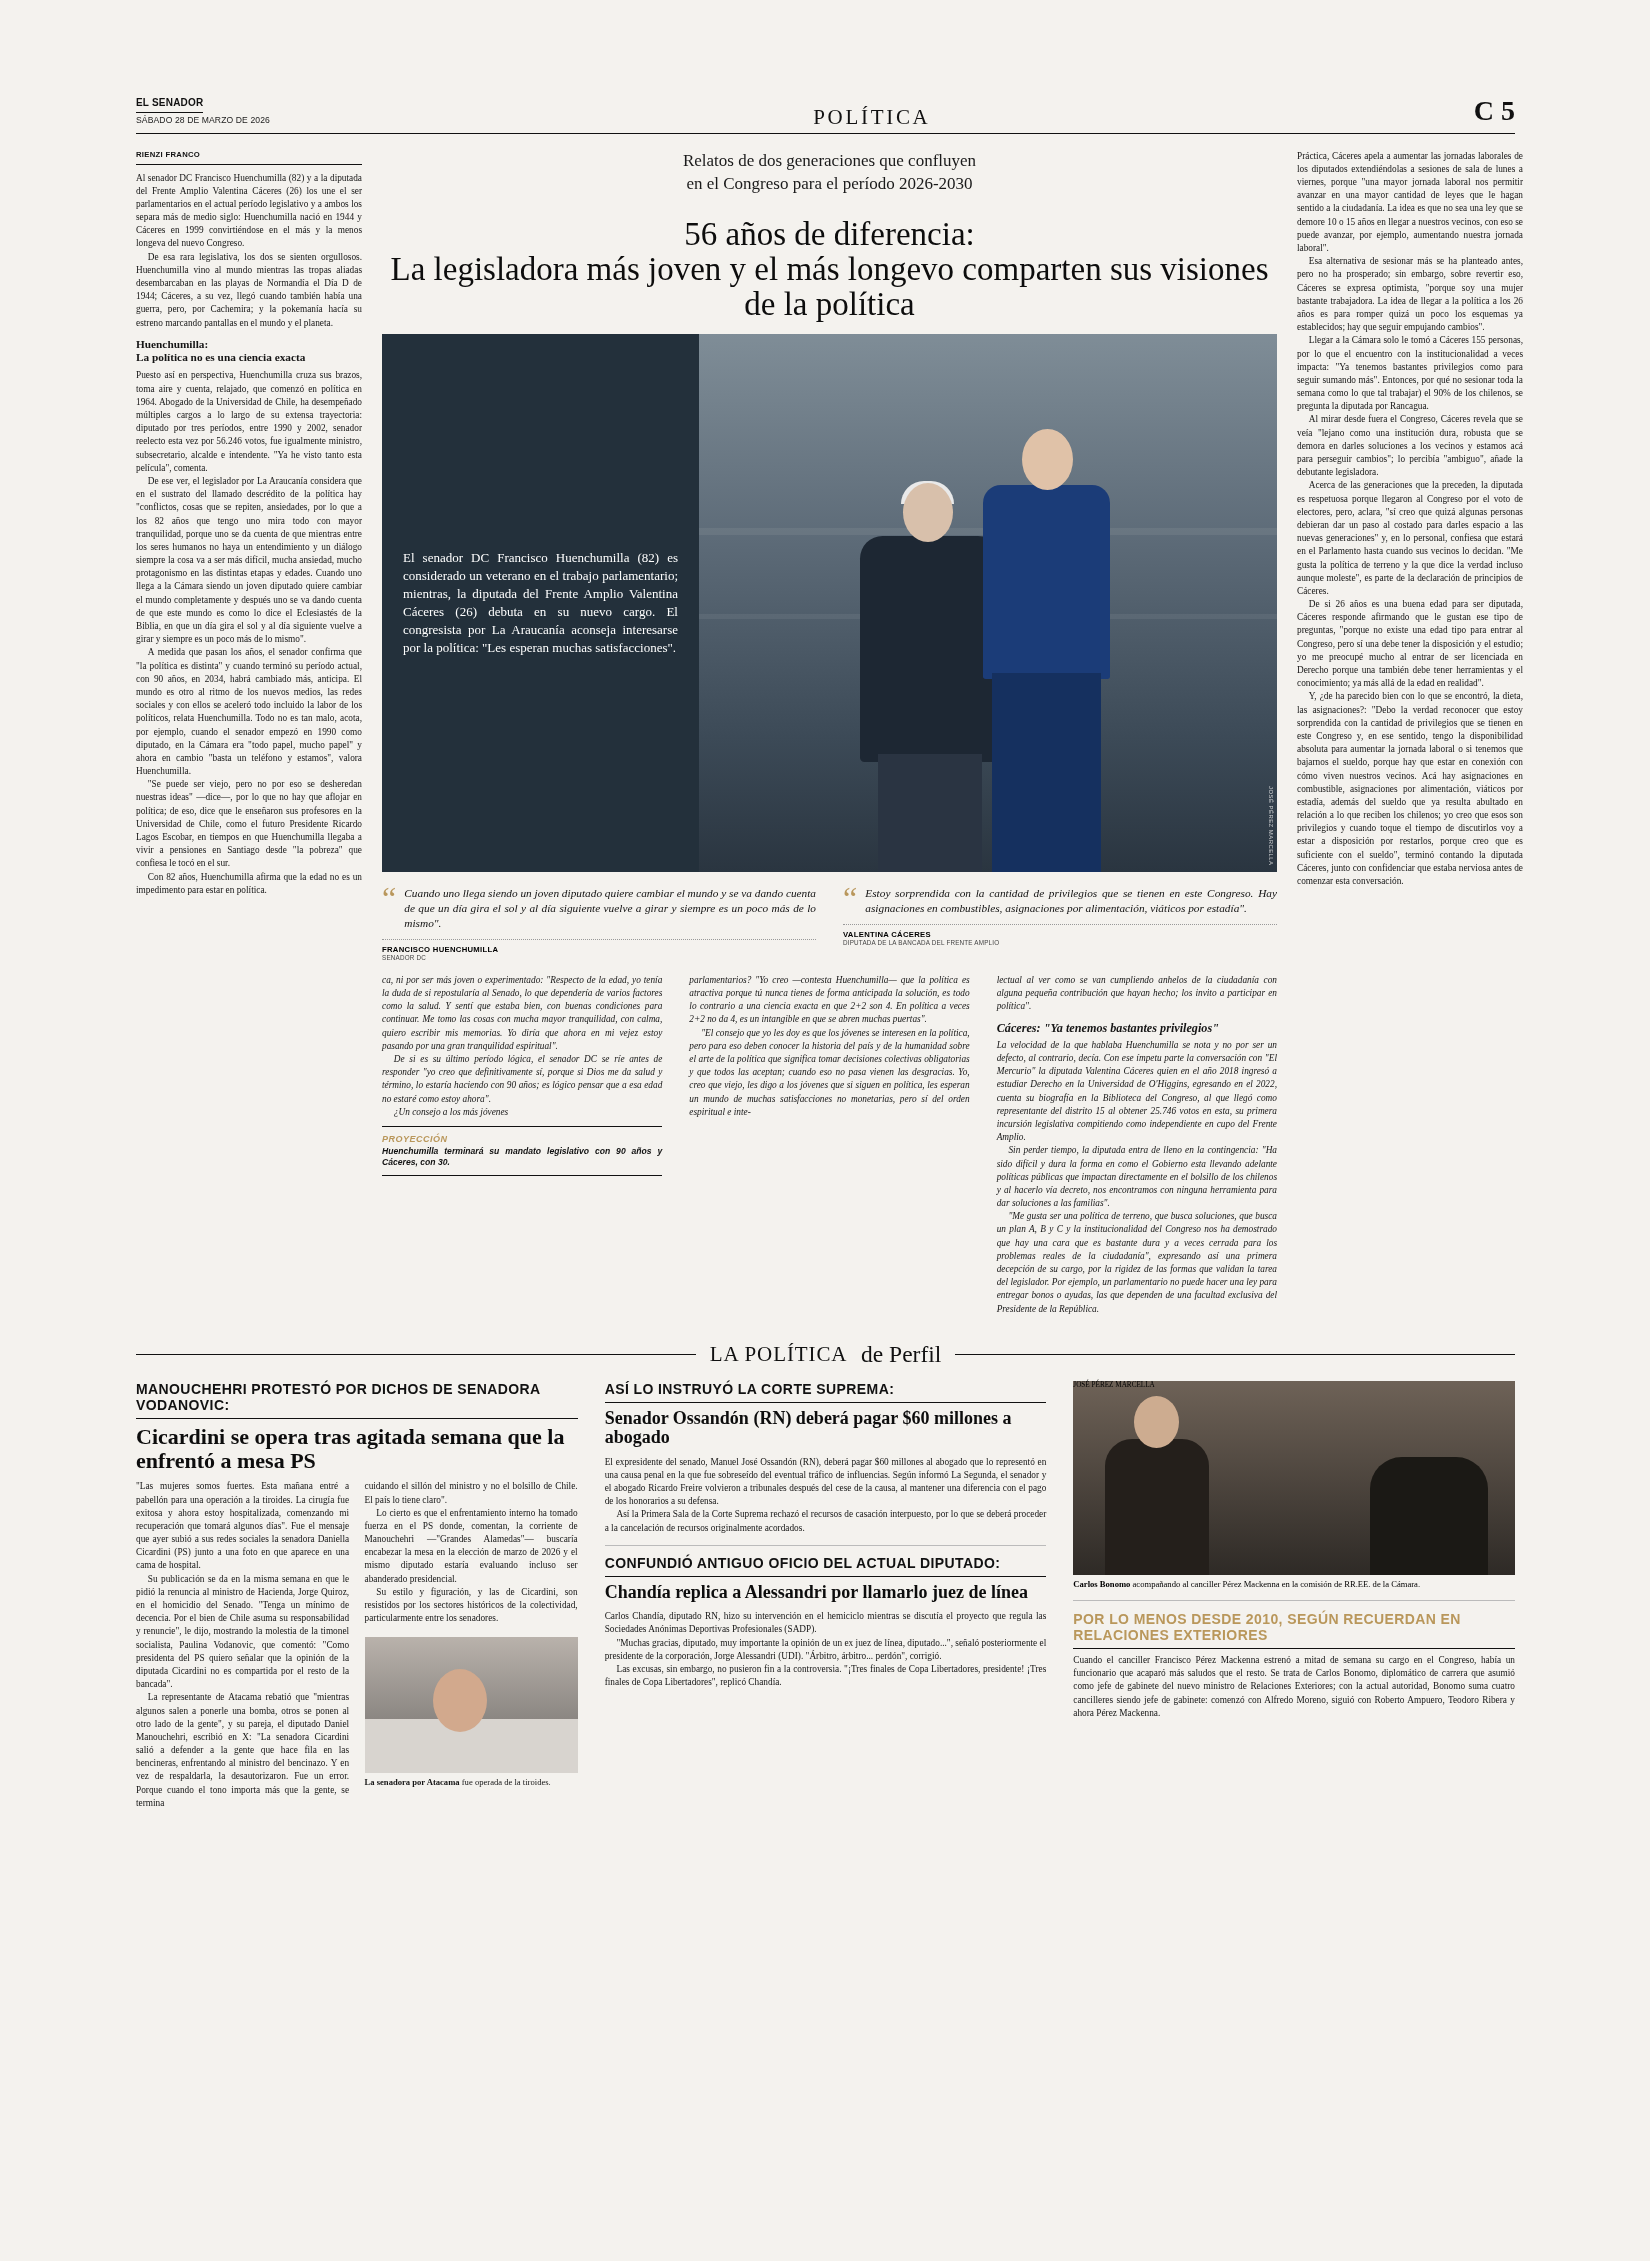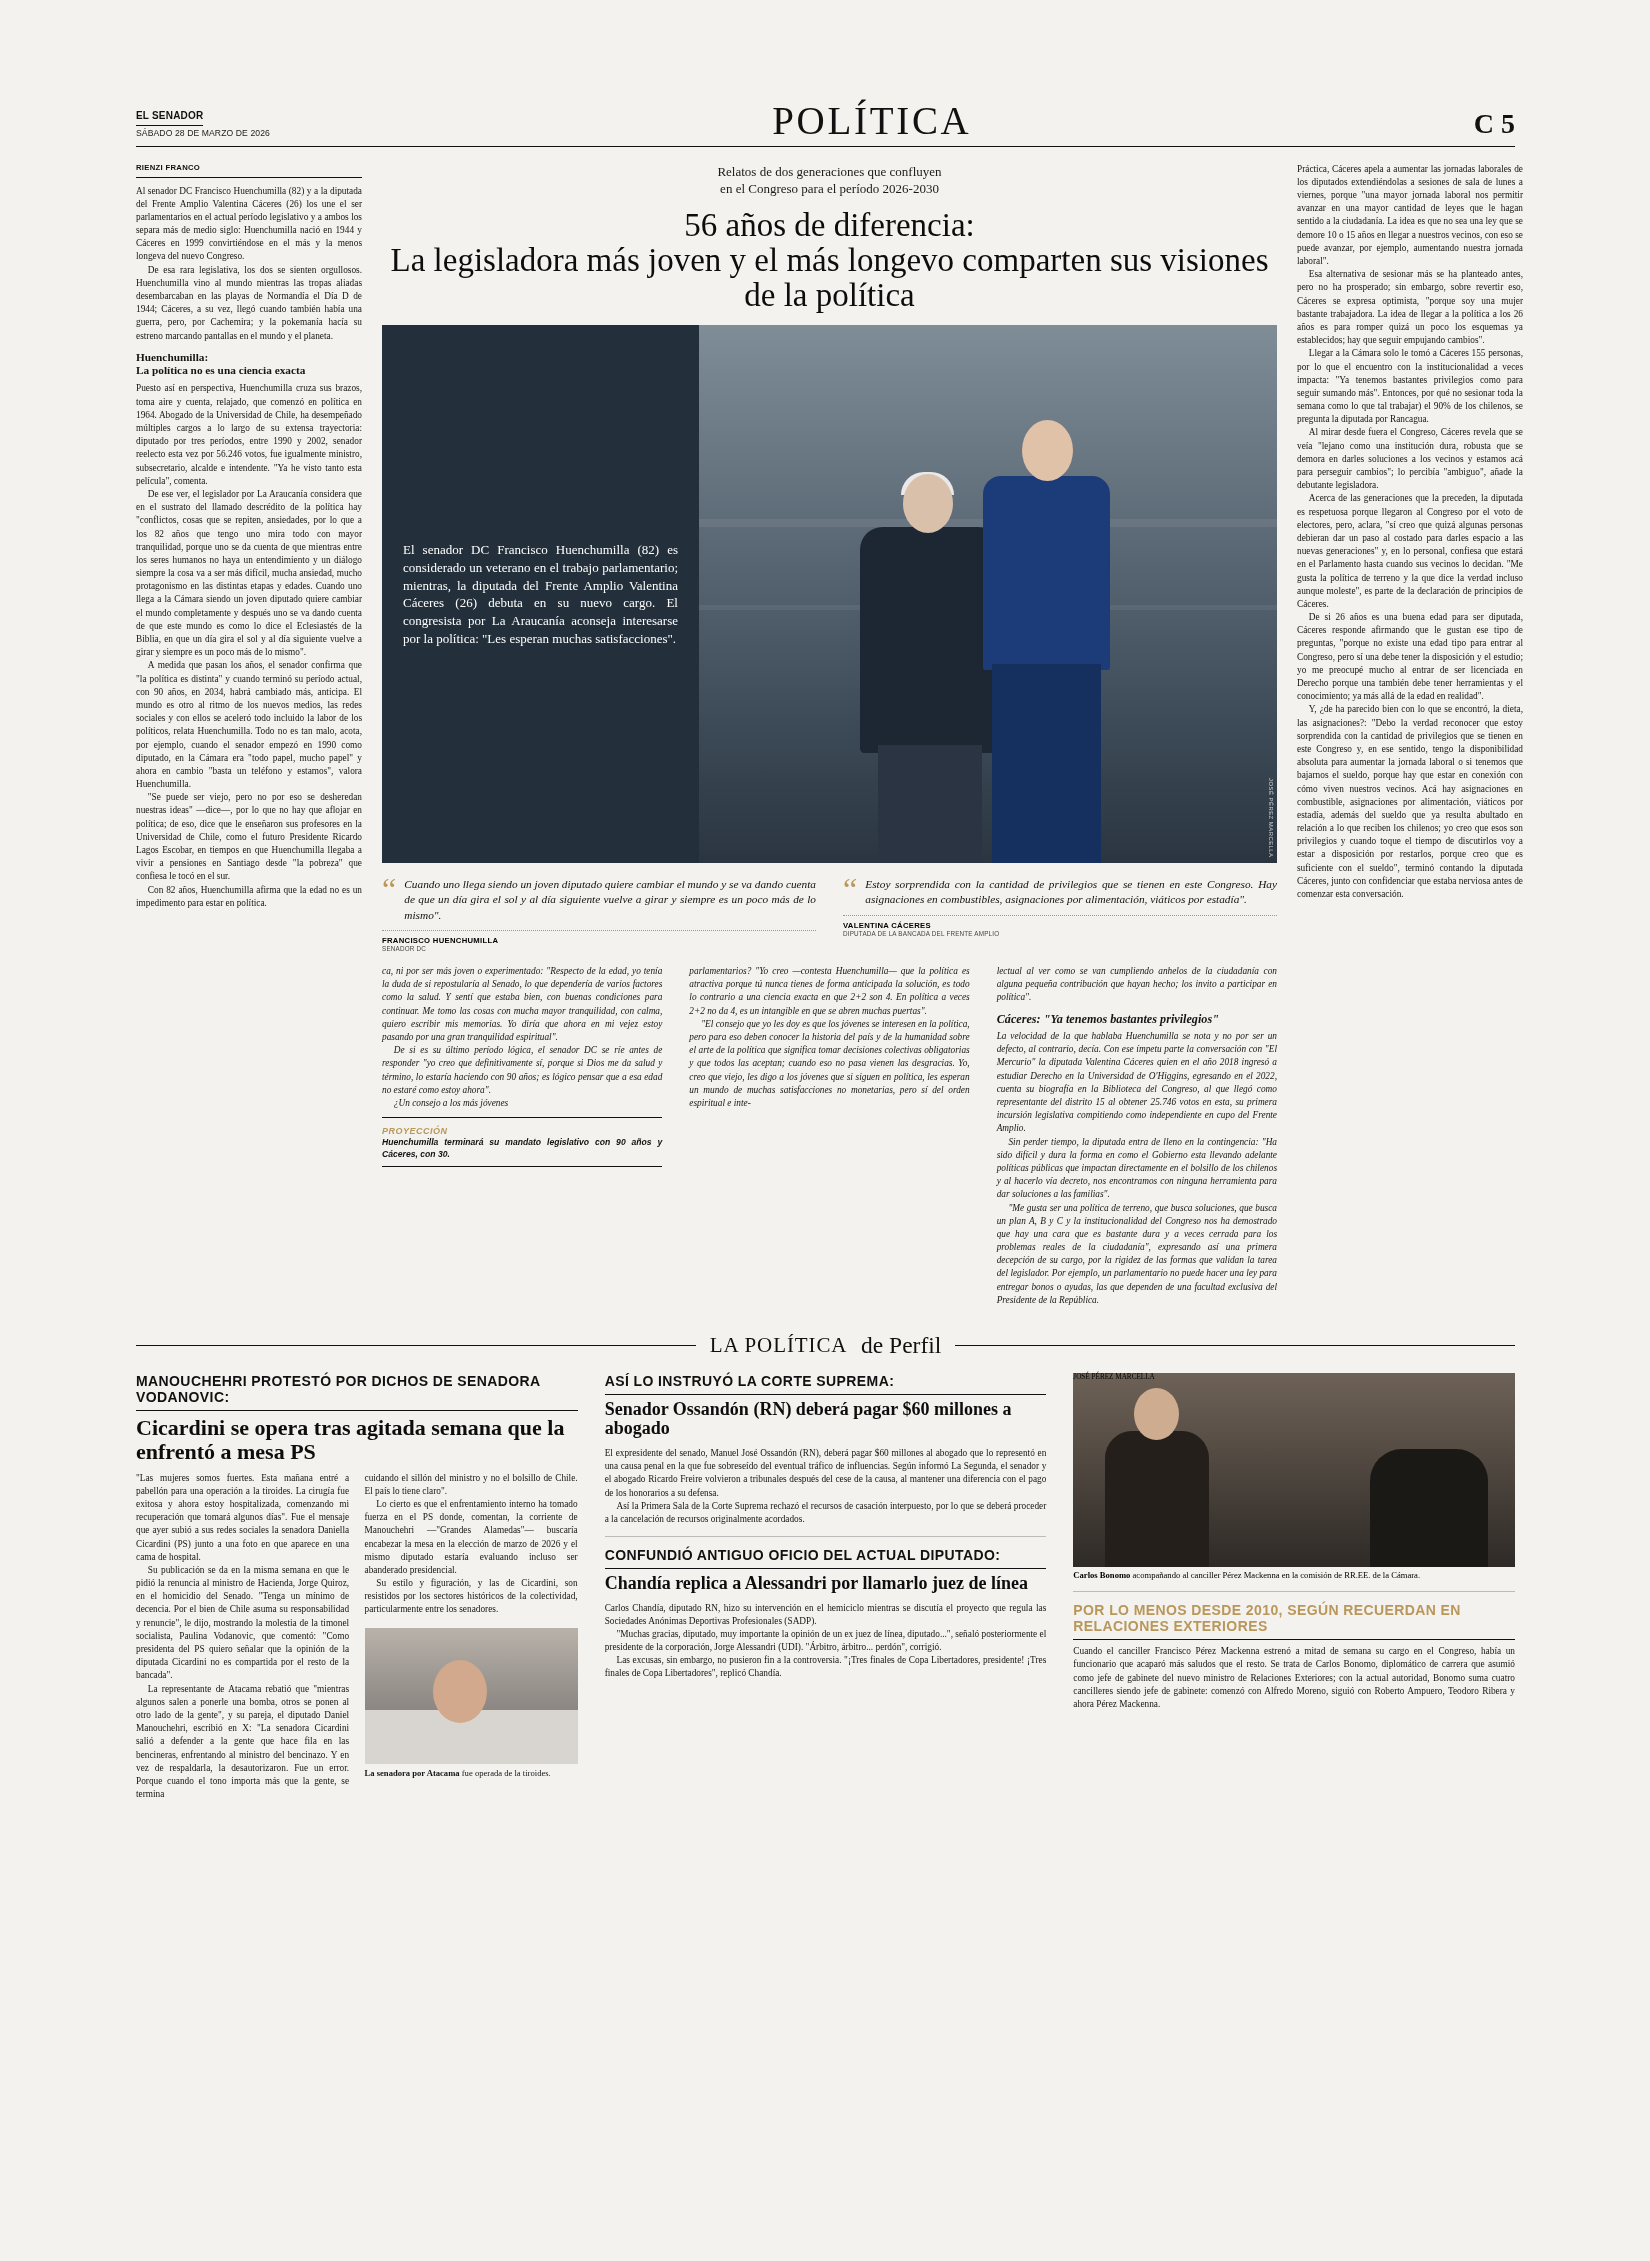--- a/index.html
+++ b/index.html
@@ -9,33 +9,33 @@
     box-sizing:border-box;padding:0;margin:0 auto;overflow:hidden;
   }
   .inner{position:absolute;left:136px;top:95px;width:1379px;}
 
   
   .masthead{display:flex;align-items:flex-end;justify-content:space-between;
     border-bottom:1.8px solid #111;padding-bottom:6.3px;}
   .mh-left{font-family:"Liberation Sans",sans-serif;line-height:1.35;}
   .mh-left .brand{font-size:10px;font-weight:bold;letter-spacing:0.2px;color:#111;border-bottom:0.9px solid #111;padding-bottom:1.8px;margin-bottom:2.7px;display:inline-block;}
   .mh-left .date{font-size:8.6px;color:#222;letter-spacing:0.1px;}
-  .mh-center{font-family:"Liberation Serif",serif;font-size:39px;letter-spacing:2.7px;color:#111;transform:translateY(2.7px);}
+  .mh-center{font-family:"Liberation Serif",serif;font-size:21px;letter-spacing:2.7px;color:#111;transform:translateY(2.7px);}
   .mh-right{font-family:"Liberation Serif",serif;font-size:28px;font-weight:bold;color:#111;}
 
   
   .main{display:grid;grid-template-columns:226px 895px 226px;column-gap:20px;margin-top:15.4px;}
   .col{font-size:9.3px;line-height:1.42;text-align:justify;color:#151515;}
   .col p{margin:0 0 0 0;text-indent:11.8px;}
   .col p.first{text-indent:0;}
   .byline{font-family:"Liberation Sans",sans-serif;font-size:7.7px;font-weight:bold;letter-spacing:0.3px;color:#111;border-bottom:0.9px solid #111;padding-bottom:3.6px;margin-bottom:6.3px;}
   .subhead{font-family:"Liberation Serif",serif;font-weight:bold;font-size:11.3px;line-height:1.2;margin:8.1px 0 4.5px;}
 
   
-  .kicker{font-size:13px;line-height:1.35;text-align:center;color:#1a1a1a;margin-bottom:10px;}
+  .kicker{font-size:17px;line-height:1.35;text-align:center;color:#1a1a1a;margin-bottom:21px;}
   .headline{font-size:33px;line-height:1.07;text-align:center;color:#0d0d0d;font-weight:normal;margin:0 0 11.8px;}
 
   .hero{position:relative;width:100%;height:538px;background:#2f3a47;overflow:hidden;}
   .hero-left{position:absolute;left:0;top:0;width:317px;height:100%;background:#23303b;
     display:flex;align-items:center;padding:4px 21px;box-sizing:border-box;}
   .hero-lede{color:#fff;font-size:13px;line-height:1.38;text-align:justify;}
   .hero-photo{position:absolute;left:317px;top:0;right:0;bottom:0;
     background:linear-gradient(180deg,#7f8d97 0%,#5d6b78 38%,#3c4a57 75%,#2a3540 100%);}
   .credit{position:absolute;right:2.7px;bottom:6.3px;writing-mode:vertical-rl;
     font-family:"Liberation Sans",sans-serif;font-size:5.9px;color:#e8e8e8;letter-spacing:0.5px;opacity:.85;}

